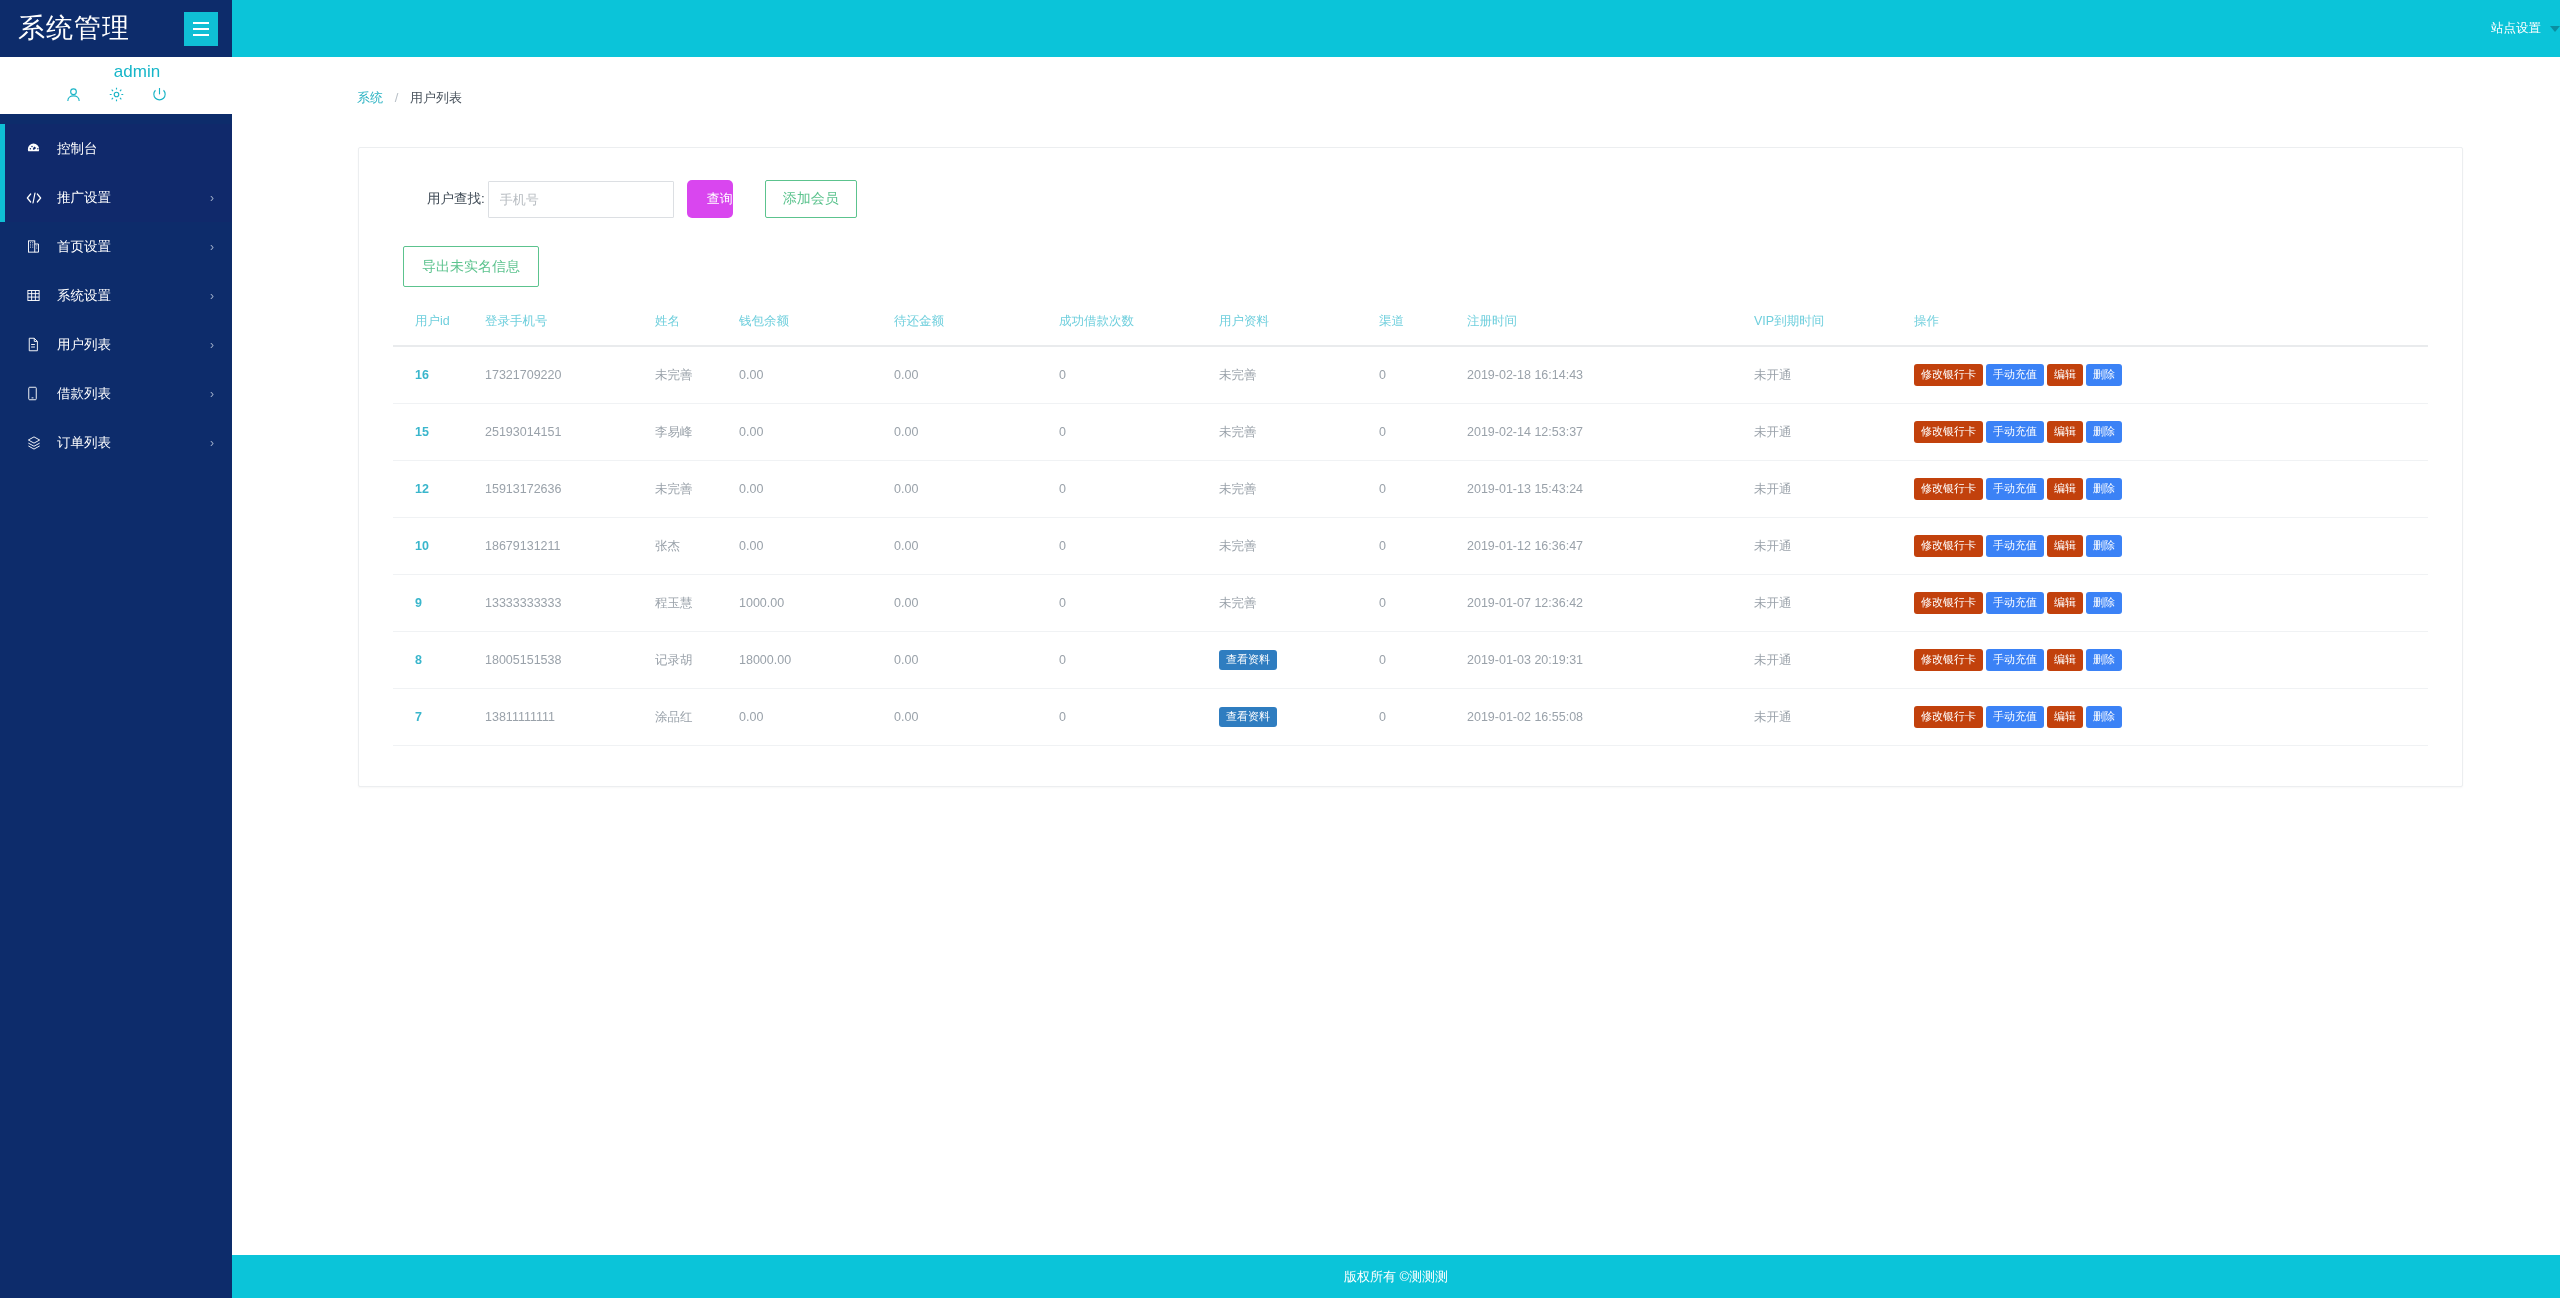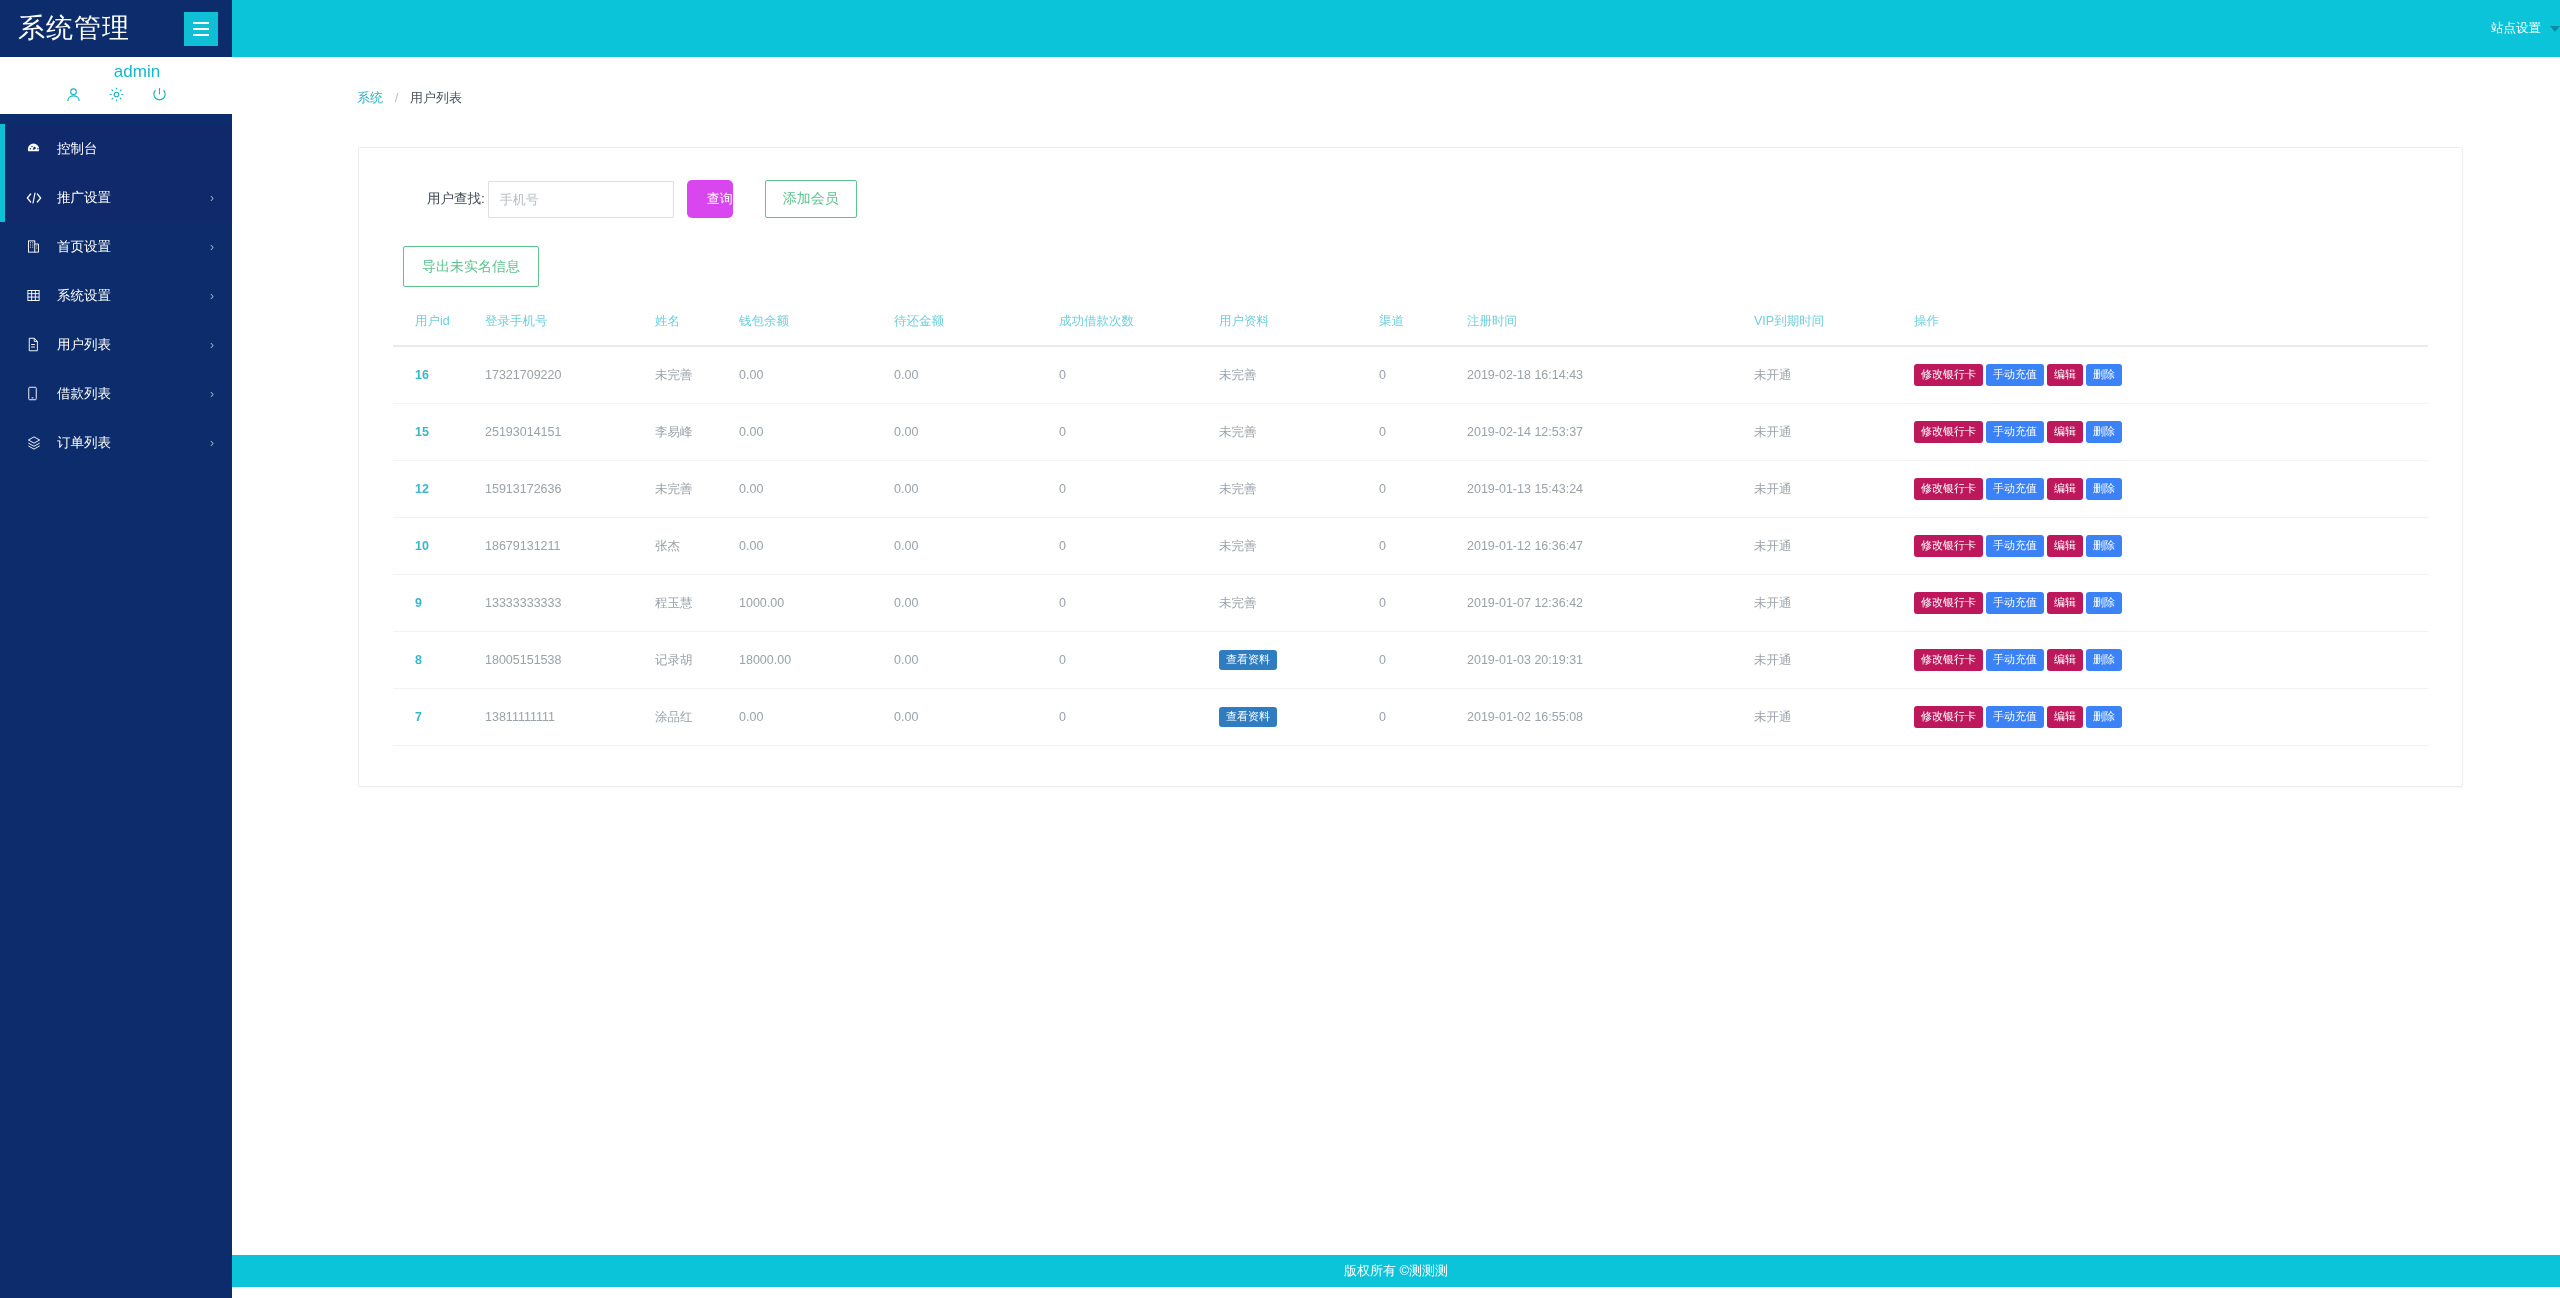--- a/index.html
+++ b/index.html
@@ -231,27 +231,27 @@
     font-size: 11px;
     color: #ffffff;
     padding: 5px 7px 6px 7px;
     border-radius: 3px;
     line-height: 1;
     cursor: pointer;
     border: none;
     font-family: inherit;
     white-space: nowrap;
   }
-  .op-green { background: #be185d; }
+  .op-green { background: #c2410c; }
   .op-red   { background: #3b82f6; }
 
   
   #footer {
     position: absolute; left: 232px; top: 1255px;
-    width: 2328px; height: 32px;
+    width: 2328px; height: 43px;
     background: #0bc4d9;
     color: #ffffff;
     display: flex; align-items: center; justify-content: center;
     font-size: 13px;
   }
   #footer-gap {
     position: absolute; left: 232px; top: 1245px;
     width: 2328px; height: 10px; background: #ffffff;
   }
 </style>

